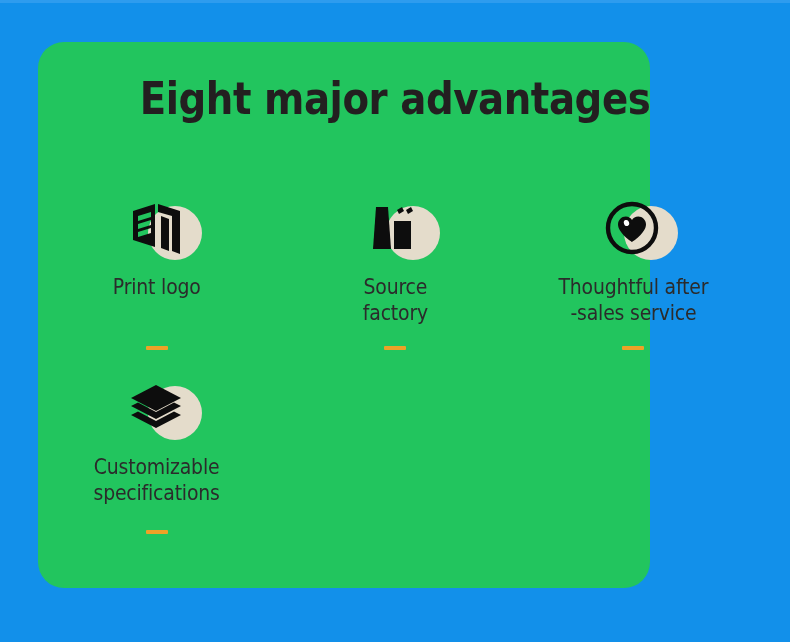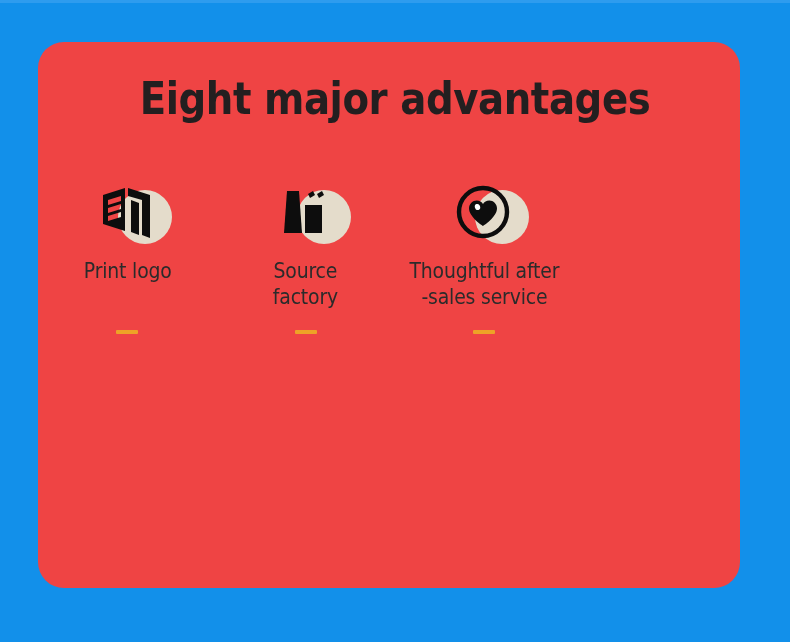--- a/index.html
+++ b/index.html
@@ -24,23 +24,23 @@
     position: absolute;
     top: 0; left: 0;
     width: 790px;
     height: 3px;
     background: #2e9cee;
   }
   .card {
     position: absolute;
     left: 38px;
     top: 42px;
-    width: 702px;
+    width: 612px;
     height: 546px;
-    background: #ef4444;
+    background: #22c55e;
     border-radius: 26px;
     box-sizing: border-box;
   }
   .title {
     position: absolute;
     left: 0;
     top: 30px;
     width: 714px;
     text-align: center;
     font-family: "DejaVu Sans", sans-serif;
@@ -48,24 +48,24 @@
     font-size: 45px;
     letter-spacing: -0.5px;
     color: #231f20;
     transform: scaleX(0.86);
     transform-origin: center top;
     white-space: nowrap;
   }
   .grid {
     position: absolute;
     left: 0;
-    top: 138px;
+    top: 154px;
     width: 714px;
     display: grid;
-    grid-template-columns: repeat(4, 1fr);
+    grid-template-columns: repeat(3, 1fr);
     grid-template-rows: repeat(2, 180px);
   }
   .cell {
     position: relative;
     display: flex;
     flex-direction: column;
     align-items: center;
   }
   .icon-wrap {
     position: relative;
@@ -171,18 +171,33 @@
             <path d="M31 43 C31 43 17 34 17 25.5 C17 20.8 20.7 17.5 24.7 17.5 C27.5 17.5 29.8 19 31 21 C32.2 19 34.5 17.5 37.3 17.5 C41.3 17.5 45 20.8 45 25.5 C45 34 31 43 31 43 Z" fill="#0d0d0d"></path>
             <ellipse cx="25.5" cy="24" rx="2.6" ry="3.1" fill="#ffffff" transform="rotate(-20 25.5 24)"></ellipse>
           </svg>
         </div>
         <div class="label">Thoughtful after
 -sales service</div>
         <div class="rule"></div>
       </div>
 
 
+      <div class="cell r2">
+        <div class="icon-wrap">
+          <div class="blob"></div>
+          <svg class="glyph" viewBox="0 0 64 60">
+            <g fill="#0d0d0d">
+              <path d="M31 6 L56 19 L31 32 L6 19 Z"></path>
+              <path d="M6 27 L13 23.5 L31 33 L49 23.5 L56 27 L31 40 Z"></path>
+              <path d="M6 36 L13 32.5 L31 42 L49 32.5 L56 36 L31 49 Z"></path>
+            </g>
+          </svg>
+        </div>
+        <div class="label">Customizable
+specifications</div>
+        <div class="rule"></div>
+      </div>
 
 
 
     </div>
   </div>
 </div>
 
 </body></html>

